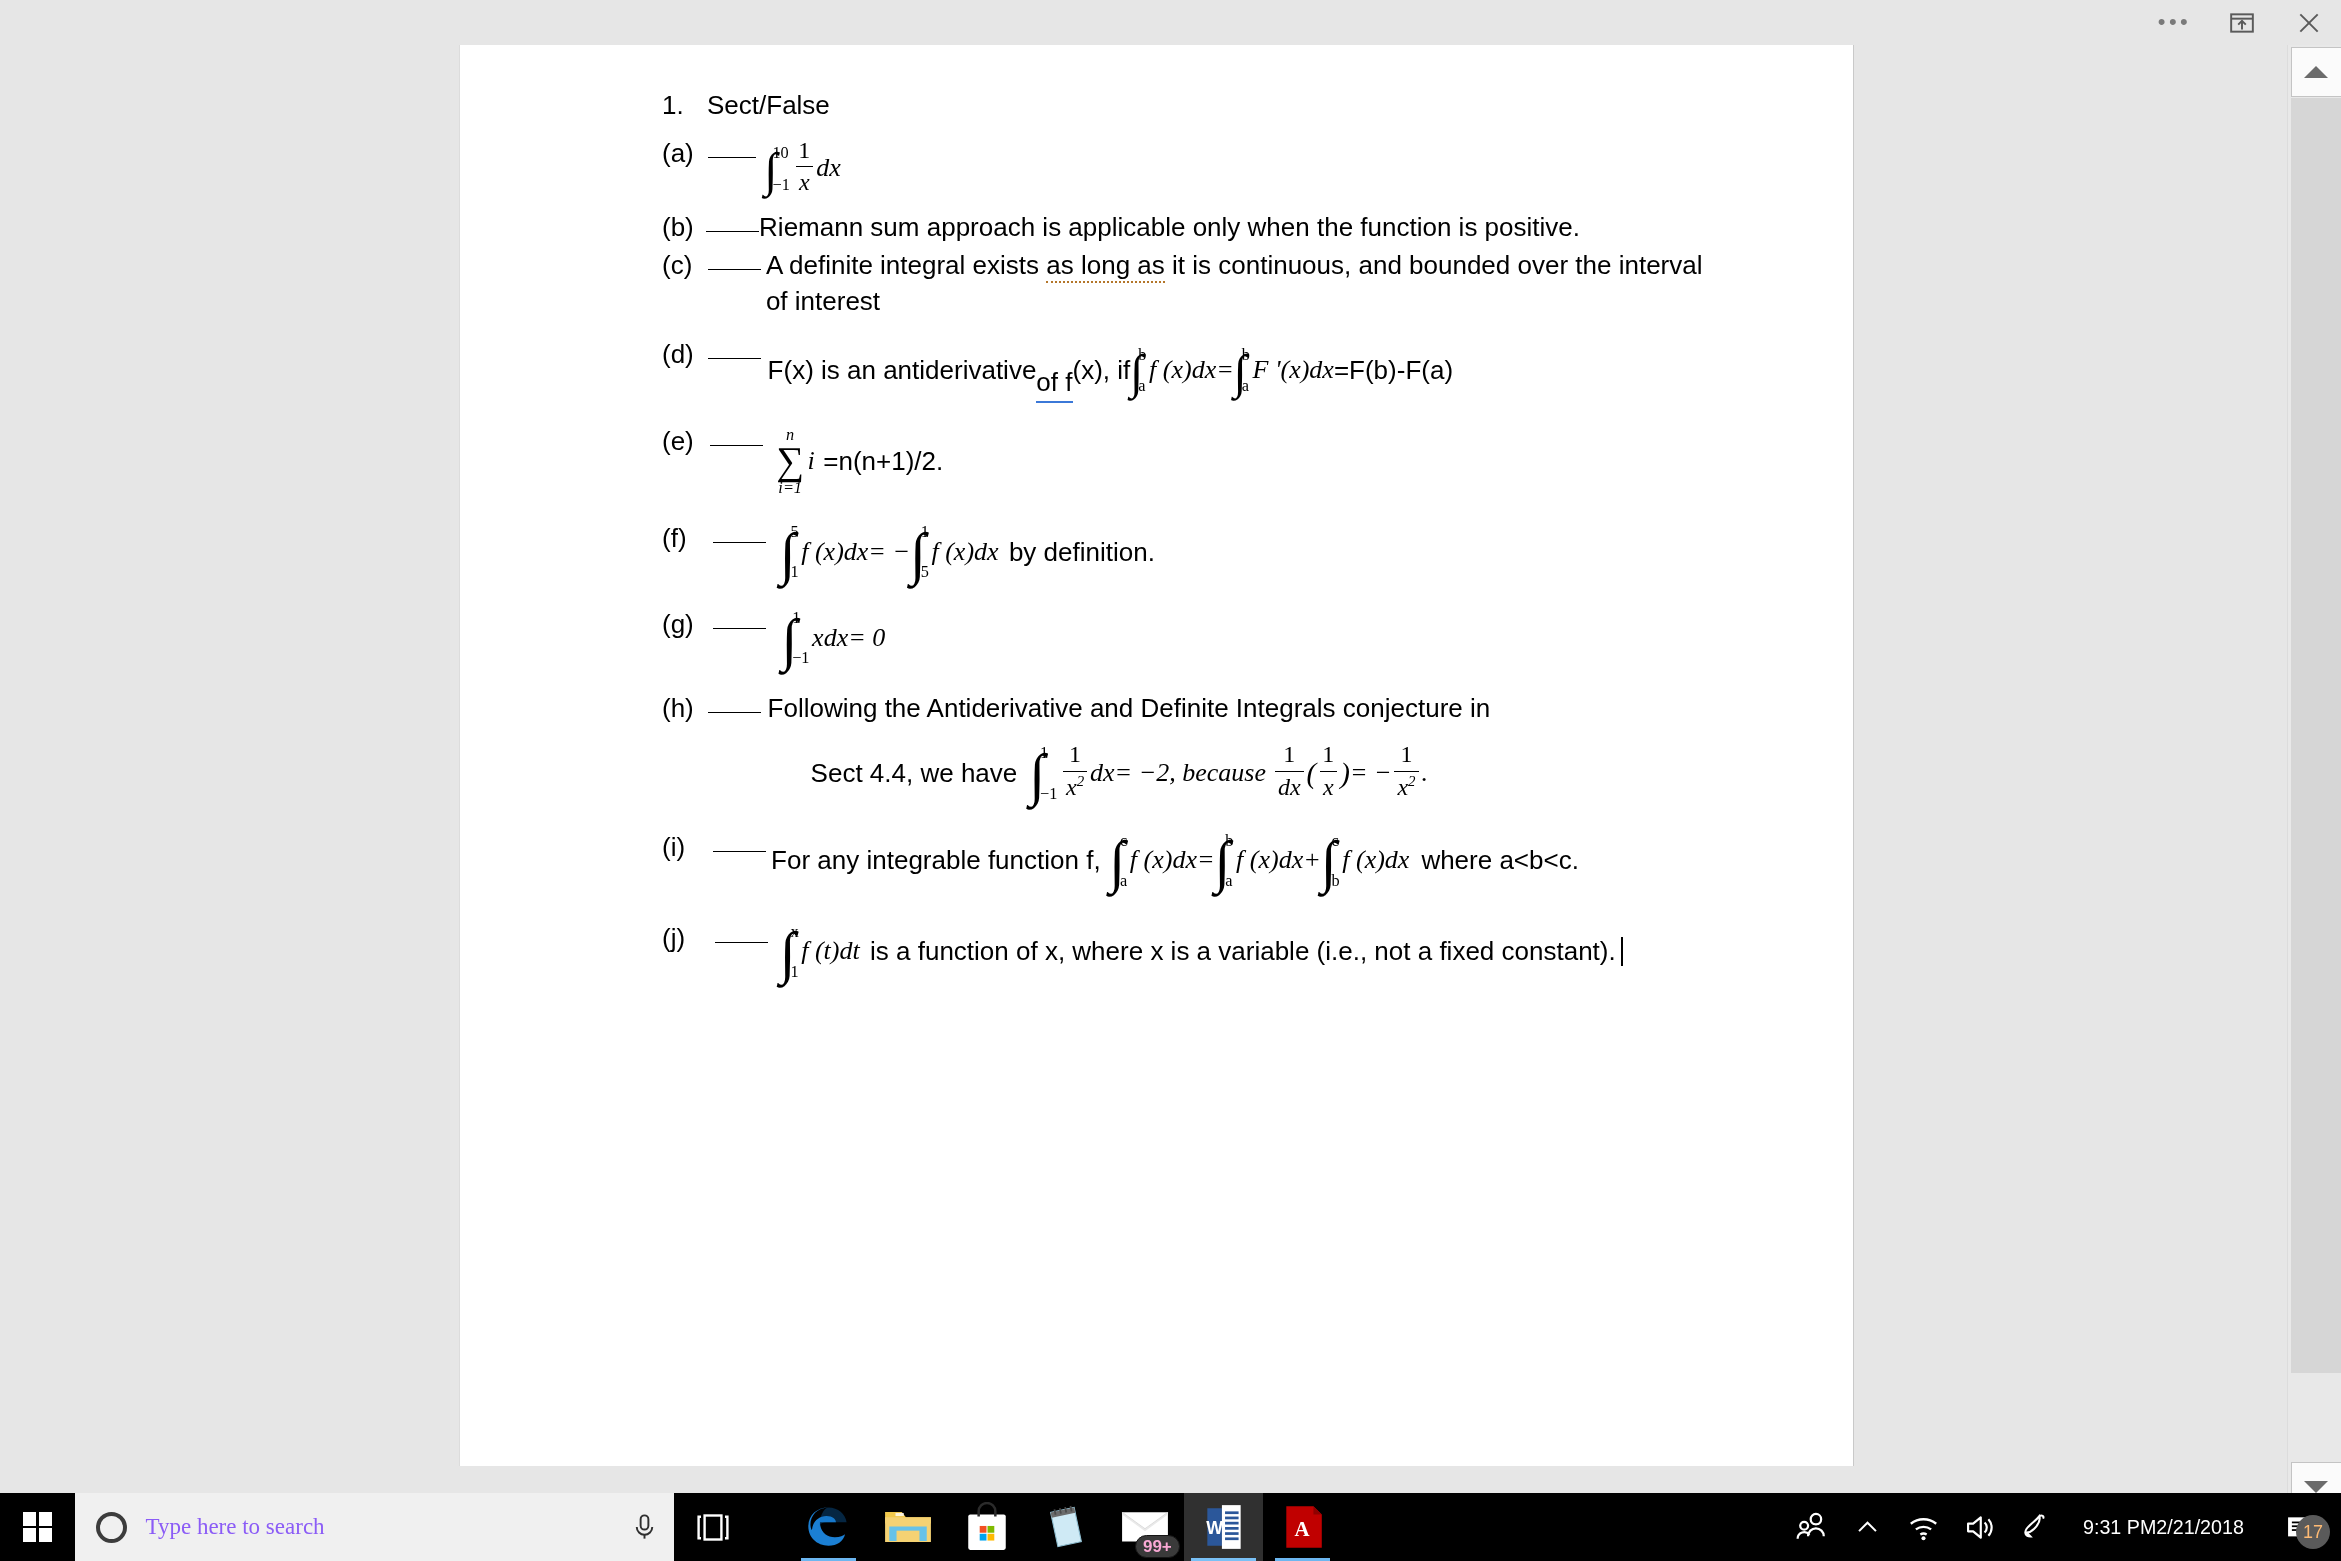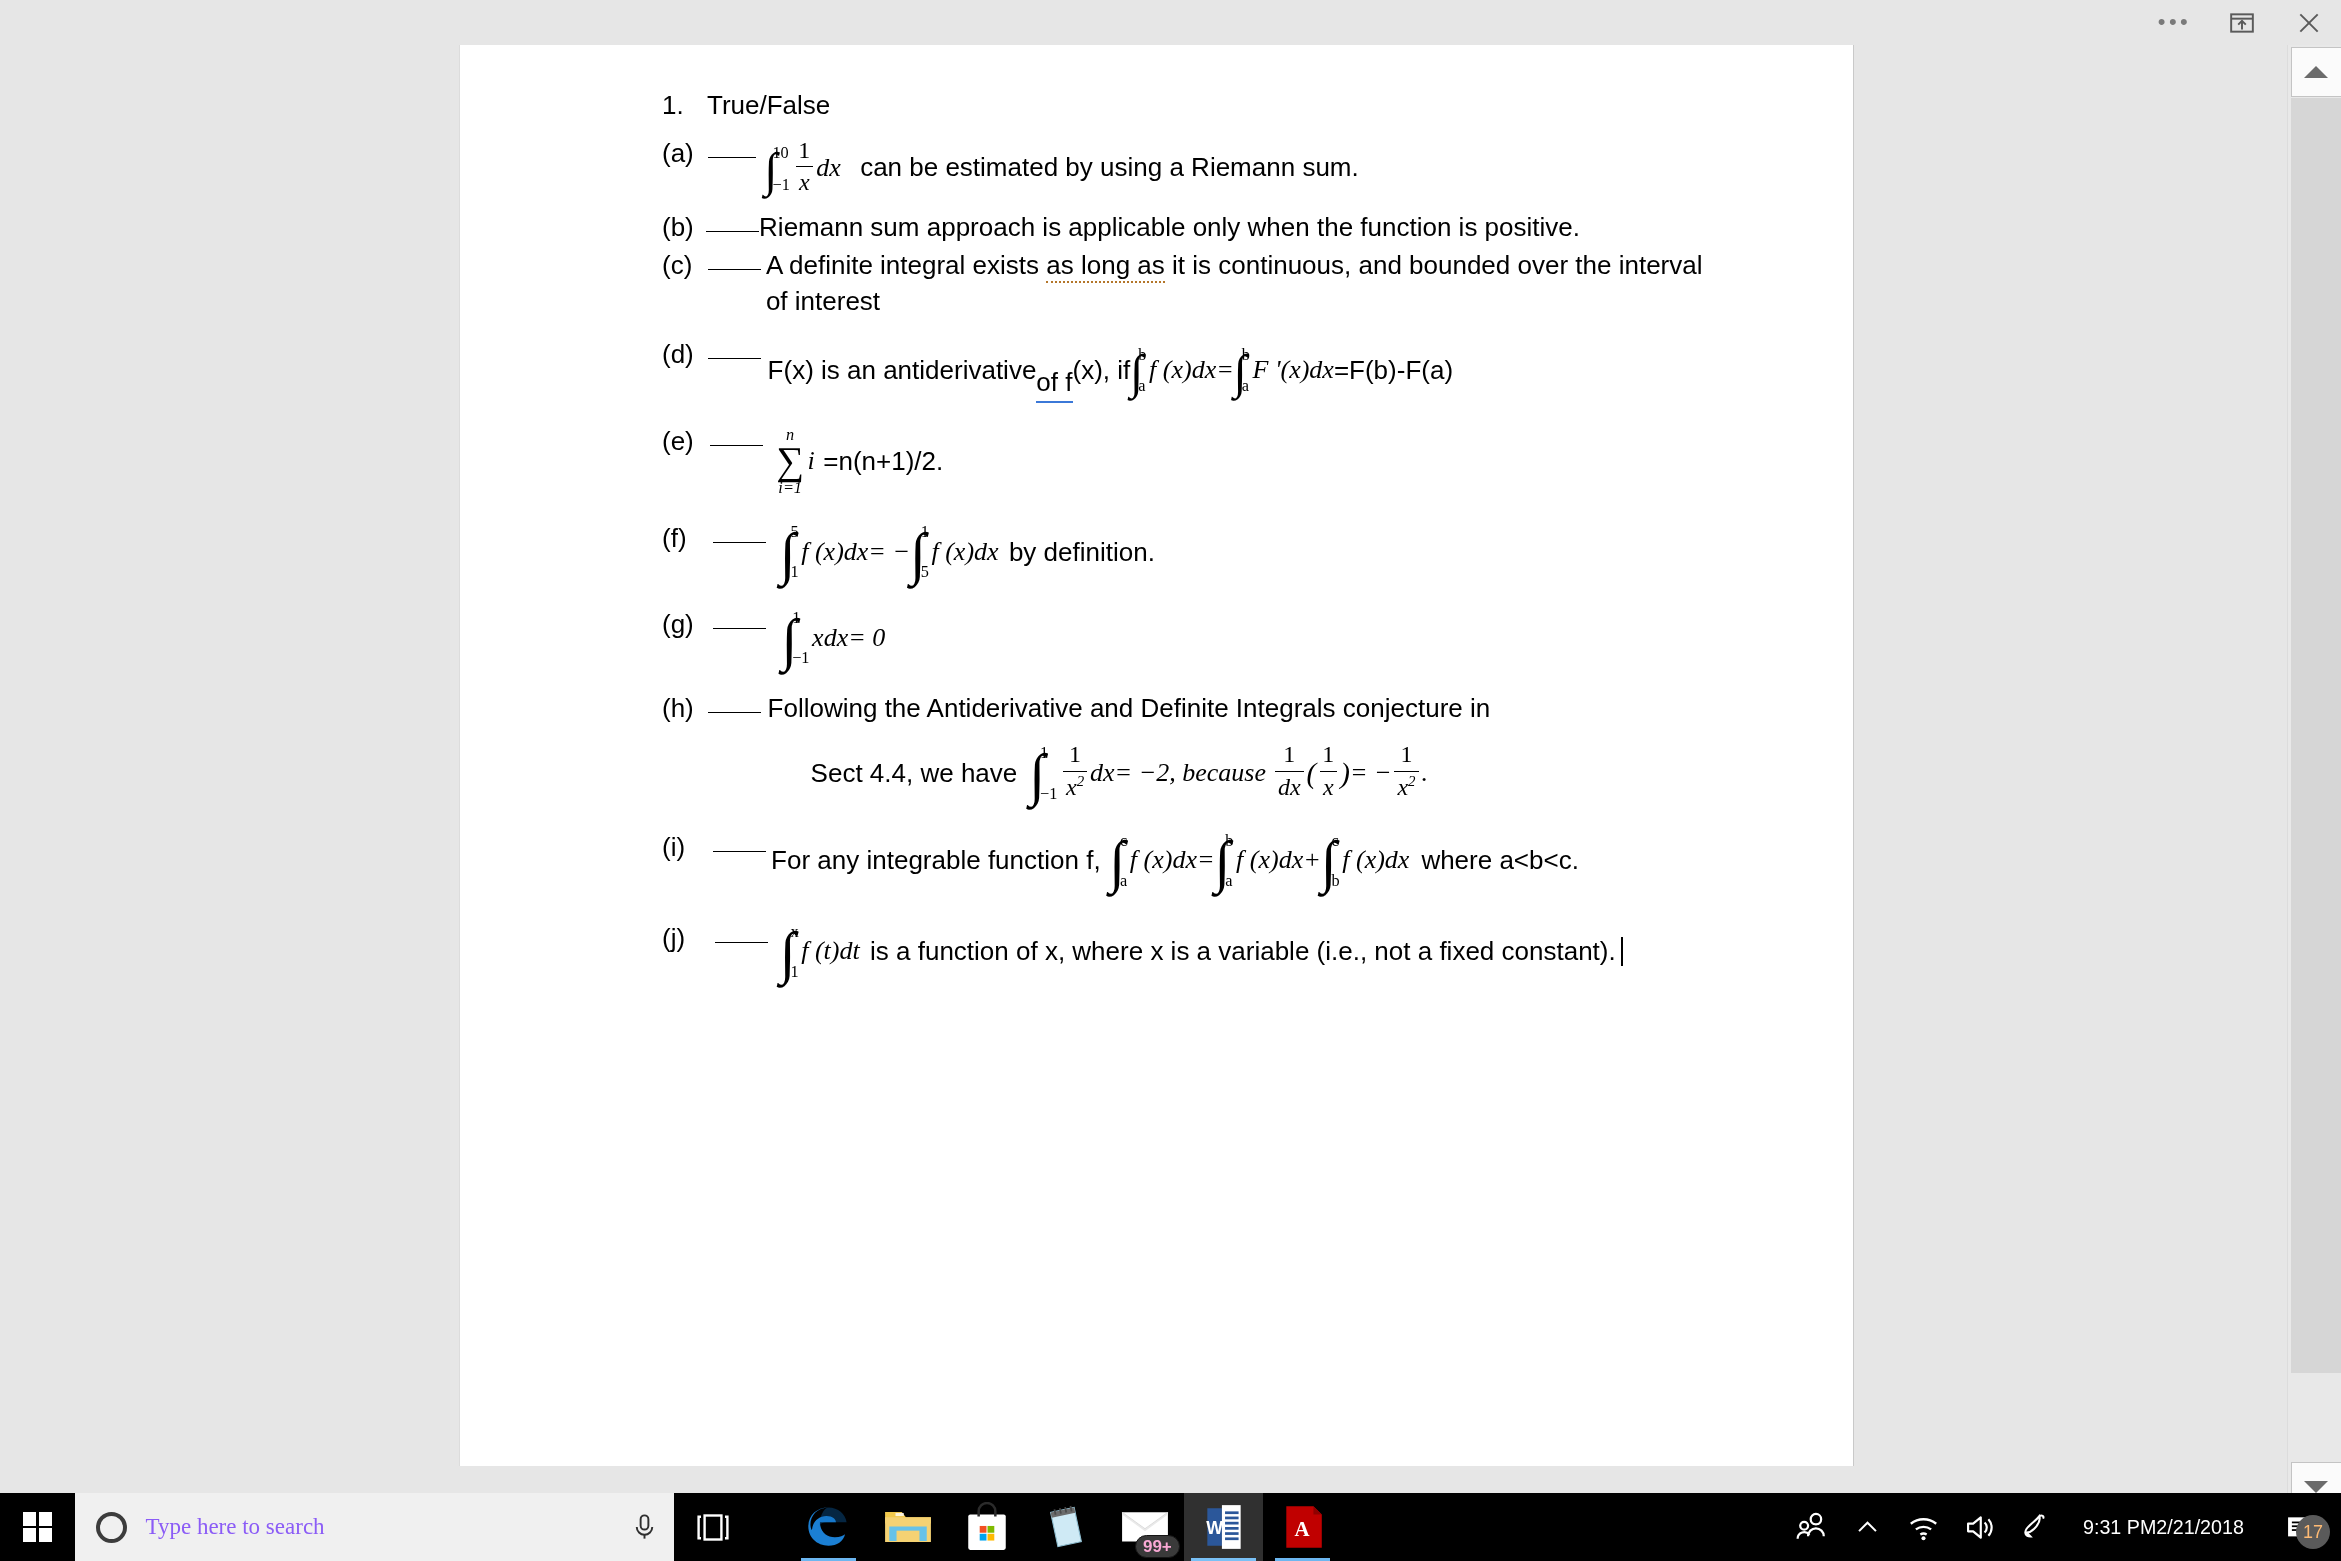--- a/index.html
+++ b/index.html
@@ -312,40 +312,39 @@
       </svg>
     </div>
   </div>
 
   <div id="canvas">
     <div id="page">
       <div class="doc">
 
         <div class="qhead">
           <span class="num"><span>1.</span></span>
-          <span>True/False</span>
+          <span>Sect/False</span>
         </div>
 
         <div class="item" style="margin-top:10.3px;">
           <span class="lbl">(a)</span>
           <span class="blank sp-a"></span>
           <span class="body">
             <span class="math intg">
               <span class="intsym">∫</span>
               <span class="lims">
                 <span class="hi">10</span>
                 <span class="lo">−1</span>
               </span>
               <span class="frac">
                 <span class="num2">1</span>
                 <span class="den2">x</span>
               </span>
               <span>dx</span>
             </span>
-            <span class="tight" style="margin-left:12px;">can be estimated by using a Riemann sum.</span>
           </span>
         </div>
 
         <div class="item" style="margin-top:8.6px;">
           <span class="lbl">(b)</span>
           <span class="blank sp-b"></span>
           <span class="body">Riemann sum approach is applicable only when the function is positive.</span>
         </div>
 
         <div class="item" style="margin-top:1.7px;">

